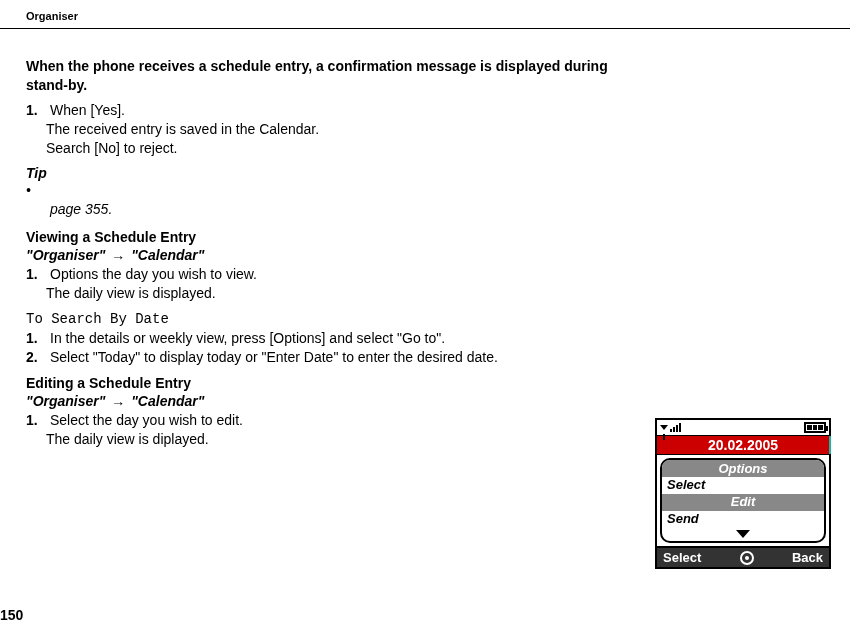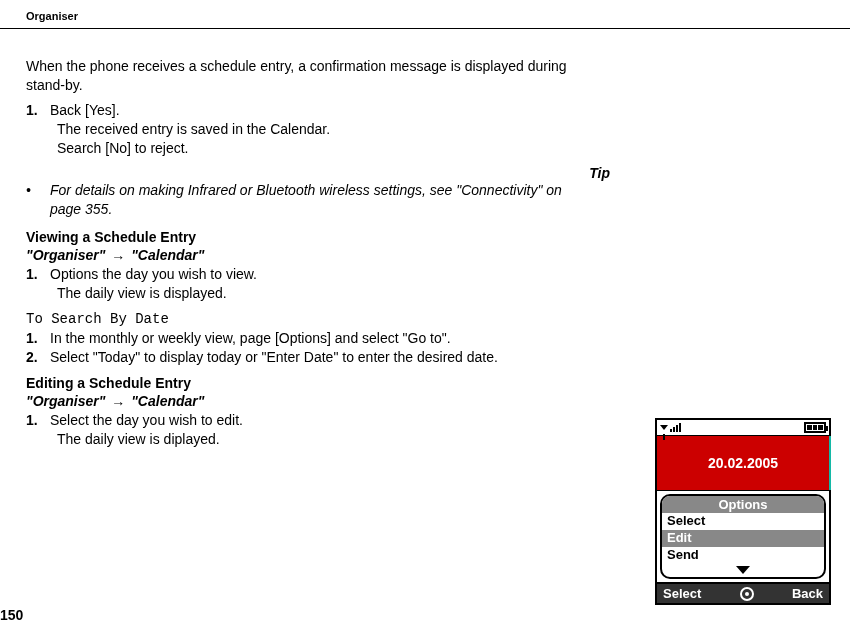--- a/index.html
+++ b/index.html
@@ -24,46 +24,46 @@
     }
     .section-title {
       font-weight: bold;
       font-size: 14px;
       margin-bottom: 2px;
     }
     .body-text {
       font-size: 14px;
       line-height: 1.35;
       margin-bottom: 6px;
+      font-weight: bold;
     }
     .list {
       margin-bottom: 8px;
     }
     .list-item {
       display: flex;
       font-size: 14px;
       line-height: 1.35;
     }
     .list-num {
       font-weight: bold;
       width: 24px;
       flex-shrink: 0;
     }
     .list-body { flex: 1; }
     .list-sub {
       font-size: 14px;
       line-height: 1.35;
-      margin-left: 31px;
+      margin-left: 20px;
     }
     .tip-header {
       font-style: italic;
       font-weight: bold;
       font-size: 14px;
       margin-top: 6px;
-      text-align: right;
     }
     .tip-row {
       display: flex;
       font-style: italic;
       font-size: 14px;
       line-height: 1.35;
       margin-bottom: 10px;
     }
     .bullet { width: 24px; flex-shrink: 0; }
     .breadcrumb {
@@ -125,40 +125,41 @@
       width: 22px; height: 11px; border: 2px solid #000; position: relative;
       display: flex; align-items: center; padding: 1px; gap: 1px;
     }
     .battery::after {
       content:''; position:absolute; right:-4px; top:2px; width:3px; height:5px; background:#000;
     }
     .battery .cell { width: 5px; height: 100%; background: #000; }
 
     .date-bar {
       background: #c00; color: #fff; font-weight: bold; text-align: center;
-      font-size: 14px; padding: 19px 0;
+      font-size: 14px; padding: 1px 0;
       border-left: 2px solid #000; border-right: 2px solid #14b8a6;
     }
     .menu-area {
       border: 2px solid #000; border-top: 1px solid #000;
       background: #fff;
     }
     .menu-inner {
       margin: 3px; border: 2px solid #000; border-radius: 10px;
       overflow: hidden;
+      font-style: italic;
     }
     .menu-title {
       background: #888; color: #fff; font-weight: bold; text-align: center;
       font-size: 13px; padding: 1px 0;
     }
     .menu-item {
       font-weight: bold; font-size: 13px; padding: 0 5px; line-height: 1.3;
       background: #fff; color: #000;
     }
-    .menu-item.highlight { background: #888; color: #fff; }
+    .menu-item.highlight { background: #888; color: #fff; text-align: center; }
     .menu-scroll {
       text-align: center; line-height: 0.8;
     }
     .menu-scroll .tri {
       display: inline-block; width: 0; height: 0;
       border-left: 7px solid transparent; border-right: 7px solid transparent;
       border-top: 8px solid #000; margin: 2px 0;
     }
     .softkeys {
       display: flex; justify-content: space-between; align-items: center;
@@ -180,33 +181,33 @@
 <div class="content">
 
   <div class="block">
     <div class="body-text">
       <span>When the phone receives a schedule entry, a confirmation message is displayed during</span><br>
       <span>stand-by.</span>
     </div>
     <div class="list">
       <div class="list-item">
         <span class="list-num">1.</span>
-        <span class="list-body">Back [Yes].</span>
+        <span class="list-body">When [Yes].</span>
       </div>
       <div class="list-sub">The received entry is saved in the Calendar.</div>
       <div class="list-sub">Search [No] to reject.</div>
     </div>
   </div>
 
   <div class="block">
     <div class="tip-header">Tip</div>
     <div class="tip-row">
       <span class="bullet">•</span>
       <span>
-        <span>For details on making Infrared or Bluetooth wireless settings, see "Connectivity" on</span><br>
+        <br>
         <span>page 355.</span>
       </span>
     </div>
   </div>
 
   <div class="block">
     <div class="section-title">Viewing a Schedule Entry</div>
     <div class="breadcrumb">
       <span>"Organiser"</span>
       <span class="arrow">→</span>
@@ -219,21 +220,21 @@
       </div>
       <div class="list-sub">The daily view is displayed.</div>
     </div>
   </div>
 
   <div class="block">
     <div class="subhead">To Search By Date</div>
     <div class="list">
       <div class="list-item">
         <span class="list-num">1.</span>
-        <span class="list-body">In the monthly or weekly view, page [Options] and select "Go to".</span>
+        <span class="list-body">In the details or weekly view, press [Options] and select "Go to".</span>
       </div>
       <div class="list-item">
         <span class="list-num">2.</span>
         <span class="list-body">Select "Today" to display today or "Enter Date" to enter the desired date.</span>
       </div>
     </div>
   </div>
 
   <div class="block">
     <div class="section-title">Editing a Schedule Entry</div>

